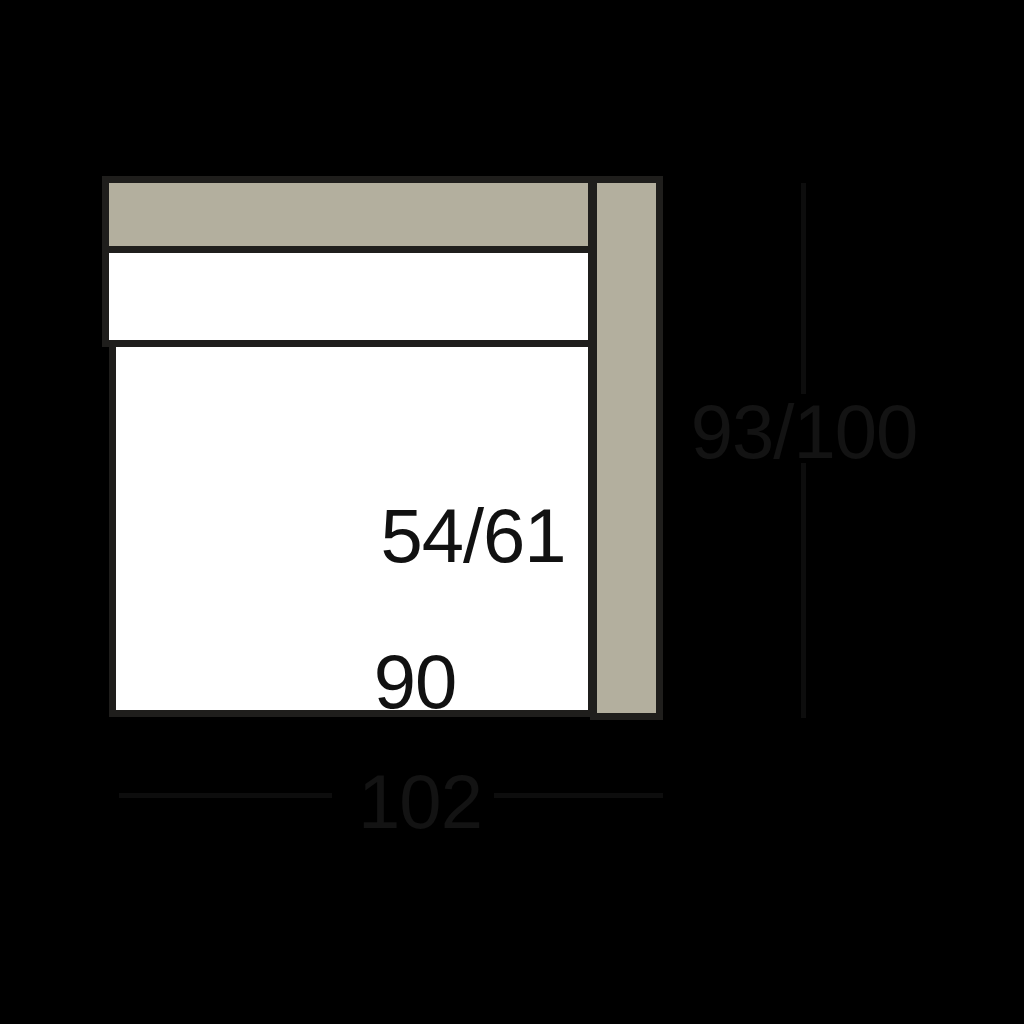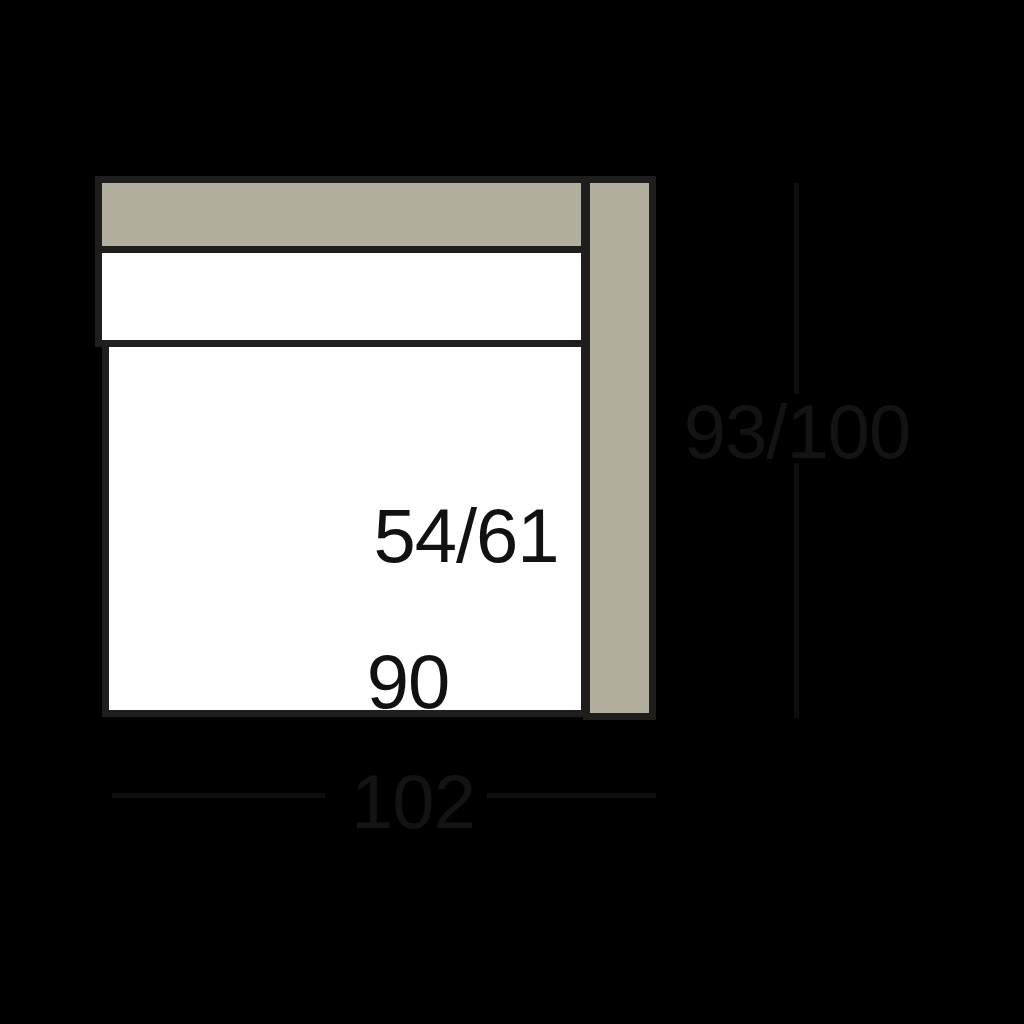--- a/index.html
+++ b/index.html
@@ -9,20 +9,21 @@
     height: 1024px;
     background: #000000;
     overflow: hidden;
     font-family: "Liberation Sans", sans-serif;
   }
   #stage {
     position: relative;
     width: 1016px;
     height: 1024px;
     background: #000000;
+    padding-left: 7px;
   }
   svg { display: block; }
 
   .outlined {
     stroke: #1f1e1c;
     stroke-width: 7;
   }
   .dim-line {
     stroke: #0d0d0d;
     stroke-width: 5;

